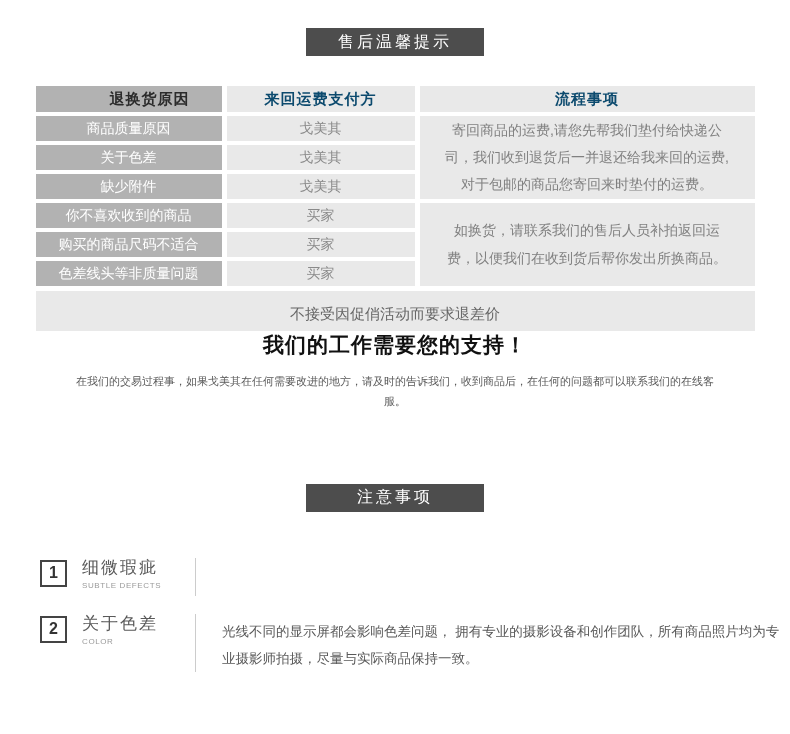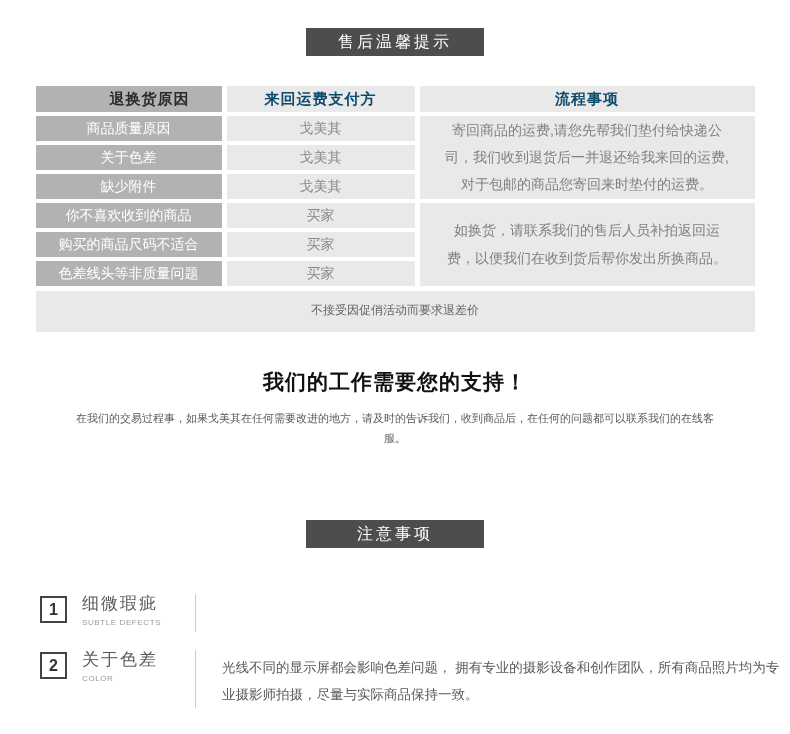--- a/index.html
+++ b/index.html
@@ -81,29 +81,28 @@
   }
   .process-a { grid-row: 2 / span 3; }
   .process-b { grid-row: 5 / span 3; }
 
   
   .table-footnote {
     width: 719px;
     margin: 5px auto 0 auto;
     background: #e9e9e9;
     color: #666;
-    font-size: 12px;
-    text-align: center;
-    padding: 9px 0 10px 0;
+    font-size: 15px;
+    text-align: center;
+    padding: 9px 0 4px 0;
     line-height: 1.8;
   }
 
   
   .support {
-    margin-top: 36px;
     text-align: center;
   }
   .support-title {
     font-size: 21px;
     font-weight: bold;
     color: #111;
     letter-spacing: 1px;
   }
   .support-body {
     width: 640px;

